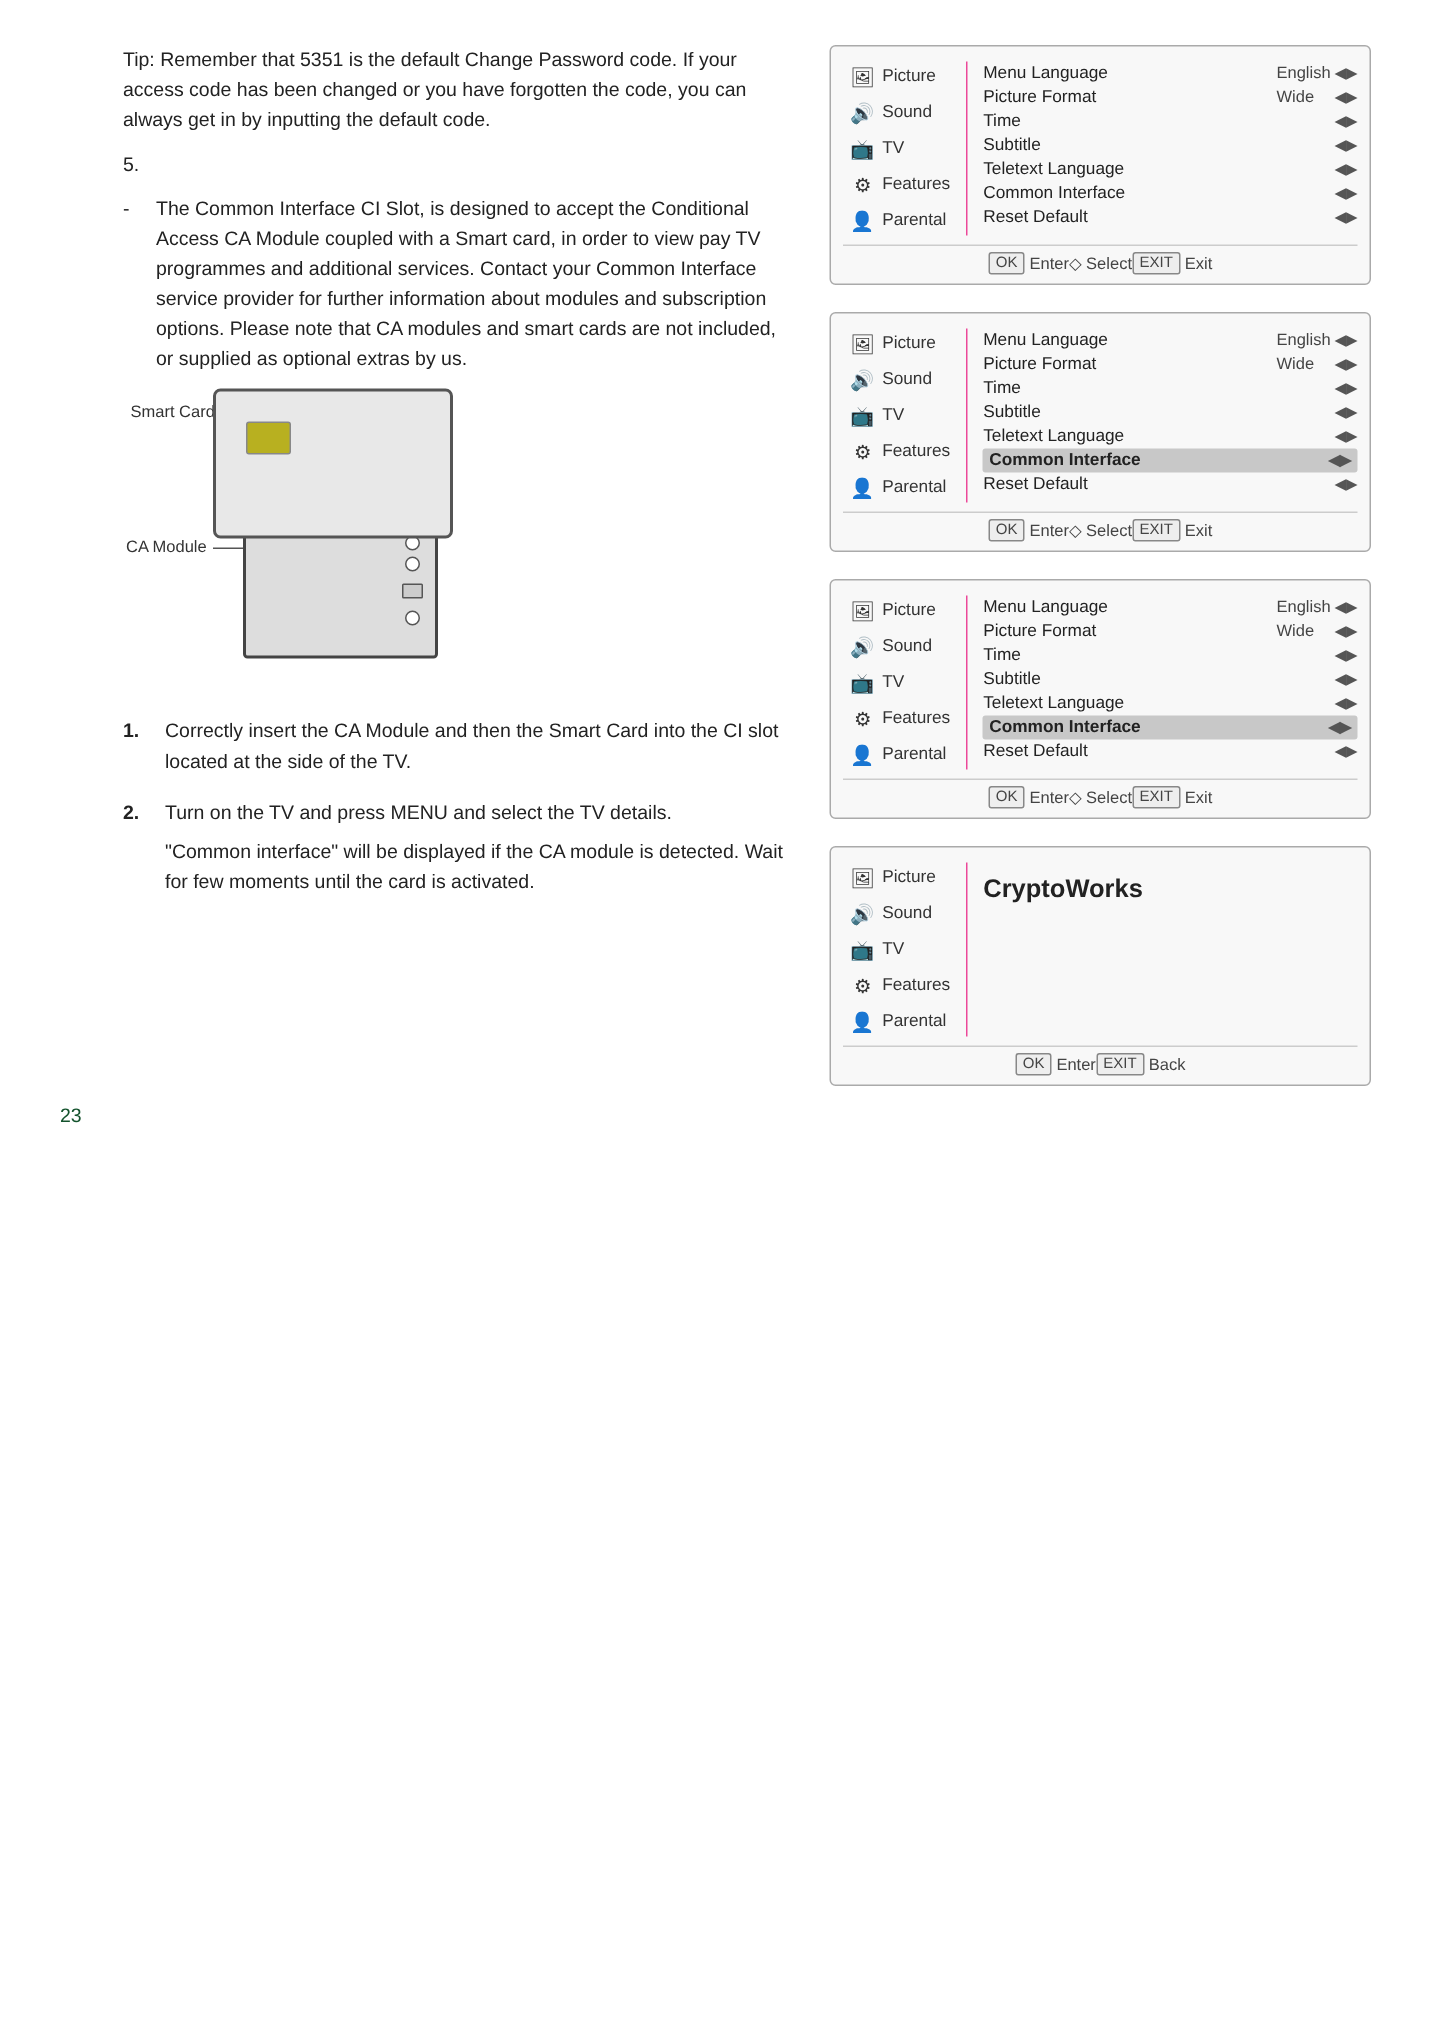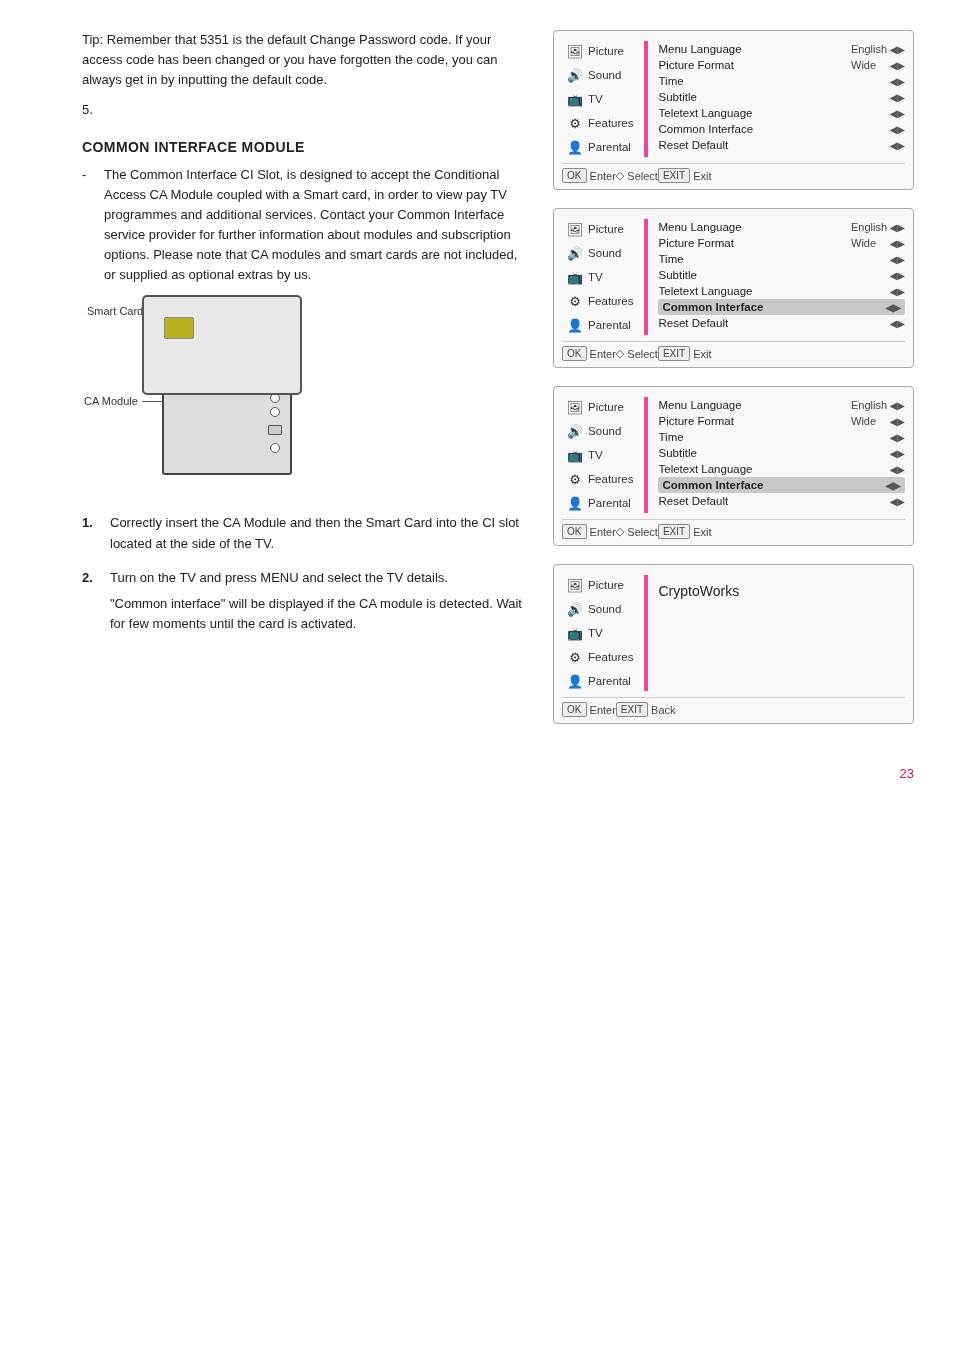--- a/index.html
+++ b/index.html
@@ -97,21 +97,21 @@
     .tv-menu-icon {
       width: 16px;
       height: 16px;
       display: flex;
       align-items: center;
       justify-content: center;
       font-size: 13px;
     }
     .tv-menu-content {
       flex: 1;
-      border-left: 4px solid #ec4899;
+      border-left: 1px solid #ec4899;
       padding-left: 10px;
     }
     .tv-menu-row {
       display: flex;
       align-items: center;
       justify-content: space-between;
       padding: 2px 0;
       font-size: 11.5px;
     }
     .tv-menu-row.highlighted {
@@ -123,21 +123,21 @@
     .tv-menu-row-label { flex: 1; }
     .tv-menu-row-val { min-width: 38px; font-size: 11px; color: #444; }
     .tv-menu-row-arrow {
       font-size: 10px;
       color: #555;
       min-width: 16px;
       text-align: right;
     }
     .tv-menu-footer {
       display: flex;
-      justify-content: flex-start;
+      justify-content: center;
       margin-top: 6px;
       border-top: 1px solid #ccc;
       padding-top: 4px;
       font-size: 11px;
       color: #444;
     }
     .tv-menu-footer span {
       display: flex;
       align-items: center;
       gap: 3px;
@@ -222,44 +222,44 @@
     .step-desc {
       flex: 1;
       line-height: 1.55;
     }
     .step-subtext {
       margin-top: 6px;
     }
     
     .crypto-content {
       padding: 8px 0;
-      font-size: 14px;
+      font-size: 17px;
+      font-weight: bold;
     }
     .page-number {
-      text-align: right;
-      margin-top: 42px;
+      text-align: left;
+      margin-top: 12px;
       font-size: 13px;
-      color: #be185d;
+      color: #14532d;
     }
   </style>
 </head>
 <body>
 
 <div class="page">
 
   <div class="left-col">
     <p>Tip: Remember that 5351 is the default Change Password code. If your access code has been changed or you have forgotten the code, you can always get in by inputting the default code.</p>
 
     <ul class="bullet-list">
       <li>
         <span class="bullet">5.</span>
       </li>
     </ul>
 
-    <div class="section-title">COMMON INTERFACE MODULE</div>
 
     <ul class="bullet-list">
       <li>
         <span class="bullet">-</span>
         <span>The Common Interface CI Slot, is designed to accept the Conditional Access CA Module coupled with a Smart card, in order to view pay TV programmes and additional services. Contact your Common Interface service provider for further information about modules and subscription options. Please note that CA modules and smart cards are not included, or supplied as optional extras by us.</span>
       </li>
     </ul>
 
     <div class="diagram-wrap">
       <div class="diagram-card-container">

